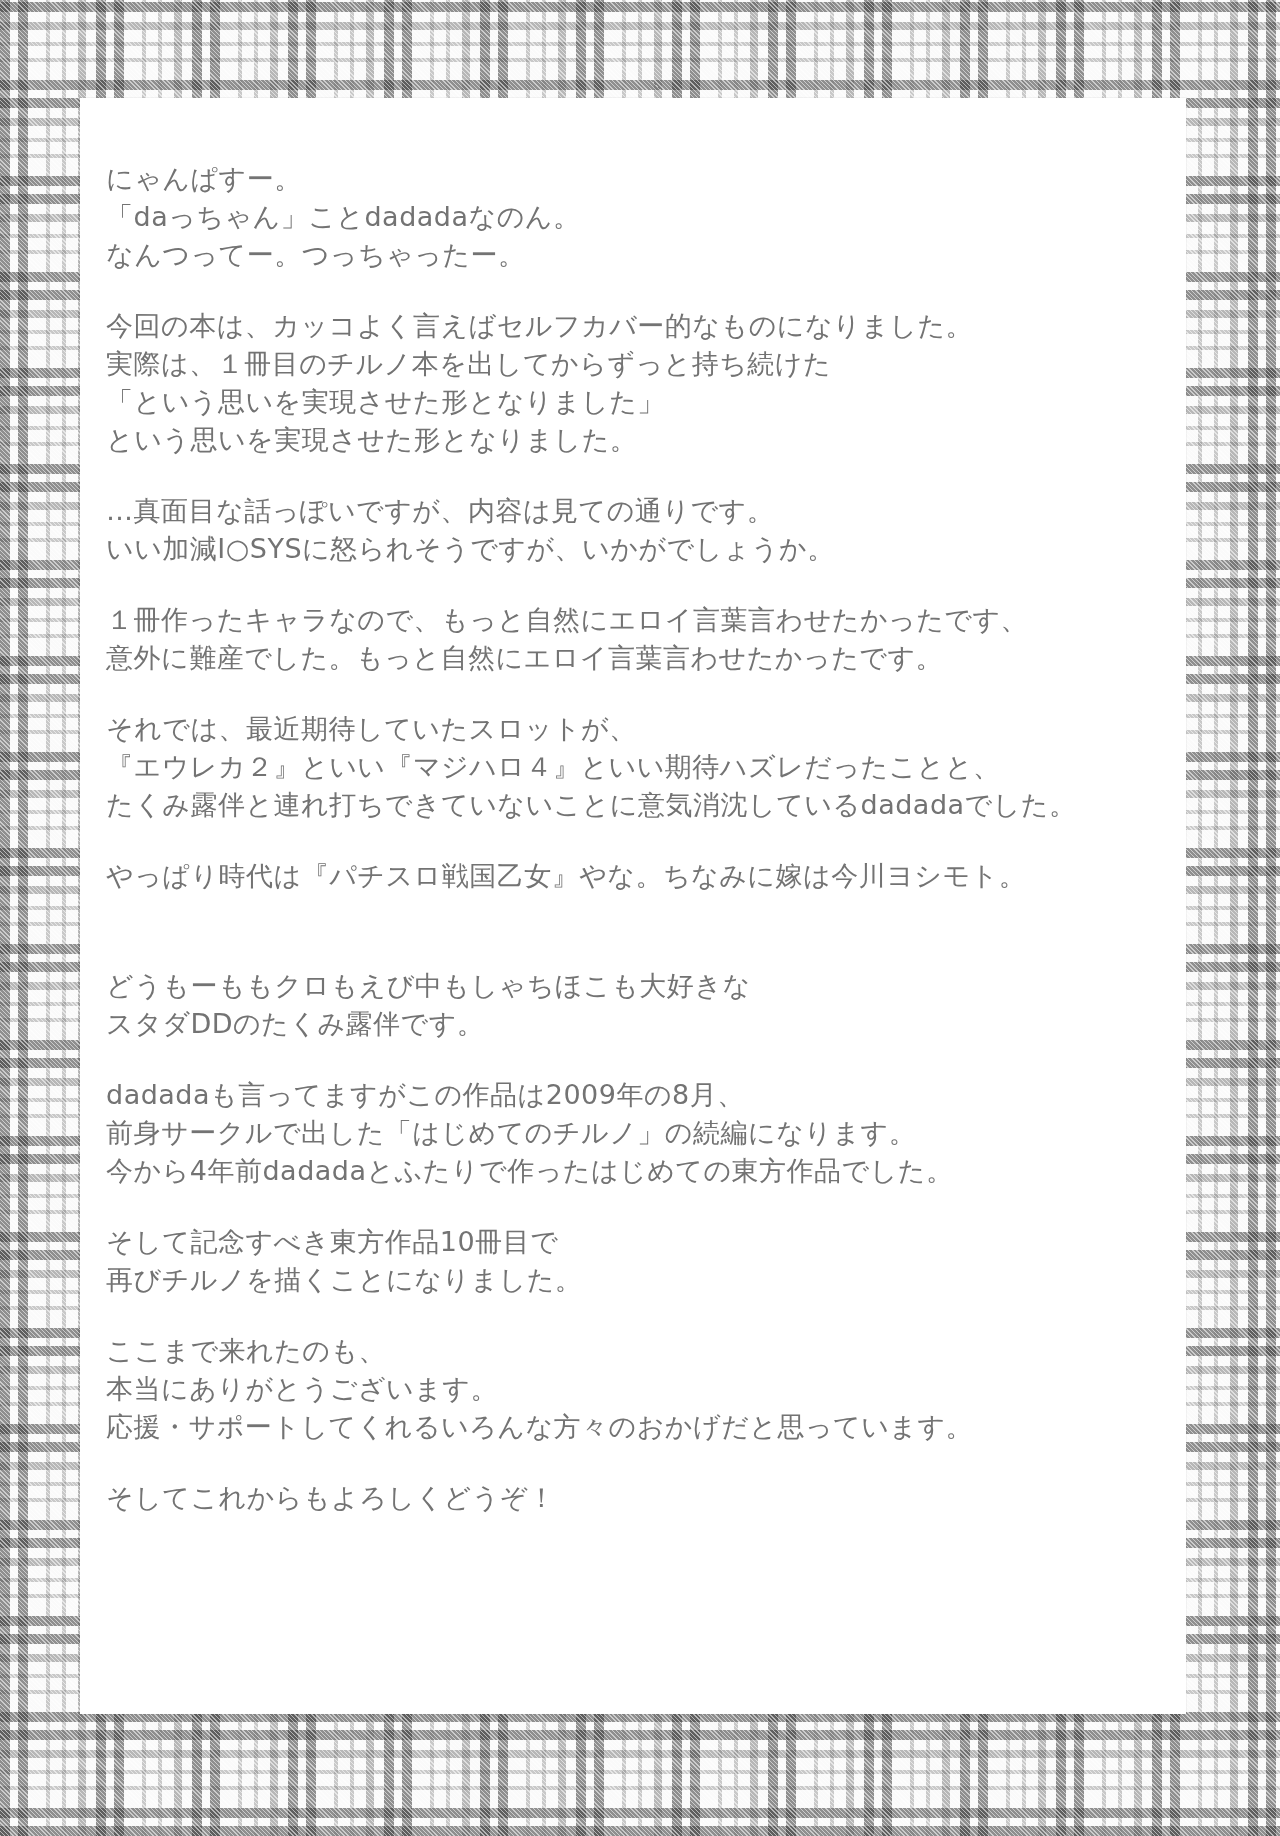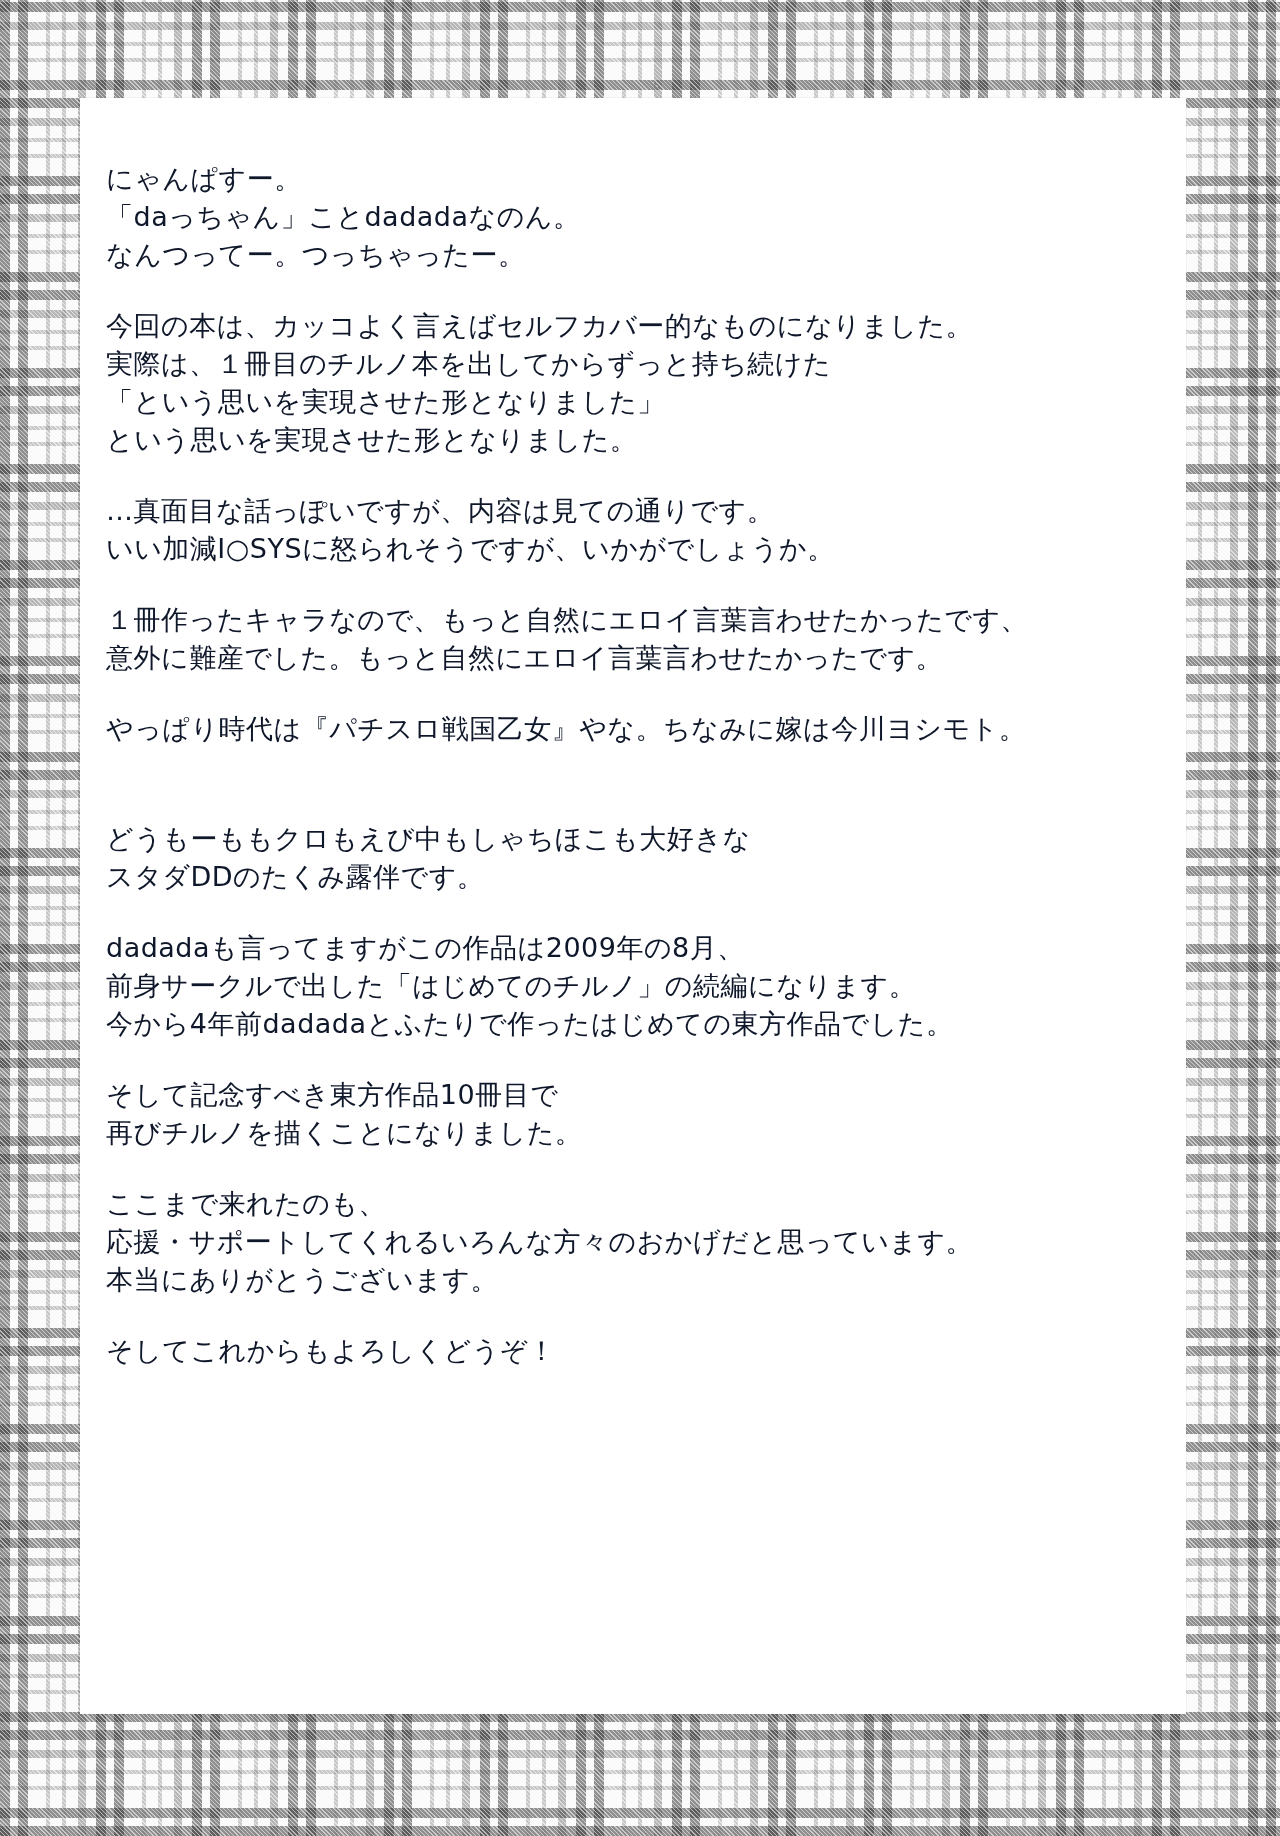--- a/index.html
+++ b/index.html
@@ -38,21 +38,21 @@
         rgba(0,0,0,0)      86px,  rgba(0,0,0,0)      96px);
   }
   
   .paper{
     position:absolute;left:80px;top:98px;width:1106px;height:1616px;
     background:#ffffff;
     box-shadow:0 0 0 1px rgba(0,0,0,0.04);
   }
   .afterword{
     position:absolute;left:26px;top:62px;width:1050px;
-    color:#0f172a;
+    color:#737373;
     font-size:27px;line-height:38px;letter-spacing:0.5px;
   }
   .afterword p{margin:0 0 33px 0;}
   .afterword p.gap-large{margin-bottom:72px;}
   .ln{display:block;white-space:nowrap;}
 </style>
 </head>
 <body>
 
 <div class="plaid-bg"></div>
@@ -76,20 +76,25 @@
     <p>
       <span class="ln">…真面目な話っぽいですが、内容は見ての通りです。</span>
       <span class="ln">いい加減I○SYSに怒られそうですが、いかがでしょうか。</span>
     </p>
 
     <p>
       <span class="ln">１冊作ったキャラなので、もっと自然にエロイ言葉言わせたかったです、</span>
       <span class="ln">意外に難産でした。もっと自然にエロイ言葉言わせたかったです。</span>
     </p>
 
+    <p>
+      <span class="ln">それでは、最近期待していたスロットが、</span>
+      <span class="ln">『エウレカ２』といい『マジハロ４』といい期待ハズレだったことと、</span>
+      <span class="ln">たくみ露伴と連れ打ちできていないことに意気消沈しているdadadaでした。</span>
+    </p>
 
     <p class="gap-large">
       <span class="ln">やっぱり時代は『パチスロ戦国乙女』やな。ちなみに嫁は今川ヨシモト。</span>
     </p>
 
     <p>
       <span class="ln">どうもーももクロもえび中もしゃちほこも大好きな</span>
       <span class="ln">スタダDDのたくみ露伴です。</span>
     </p>
 
@@ -100,22 +105,22 @@
     </p>
 
     <p>
       <span class="ln">そして記念すべき東方作品10冊目で</span>
       <span class="ln">再びチルノを描くことになりました。</span>
     </p>
 
 
     <p>
       <span class="ln">ここまで来れたのも、</span>
+      <span class="ln">本当にありがとうございます。</span>
       <span class="ln">応援・サポートしてくれるいろんな方々のおかげだと思っています。</span>
-      <span class="ln">本当にありがとうございます。</span>
     </p>
 
     <p>
       <span class="ln">そしてこれからもよろしくどうぞ！</span>
     </p>
 
   </div>
 </div>
 
 </body></html>

